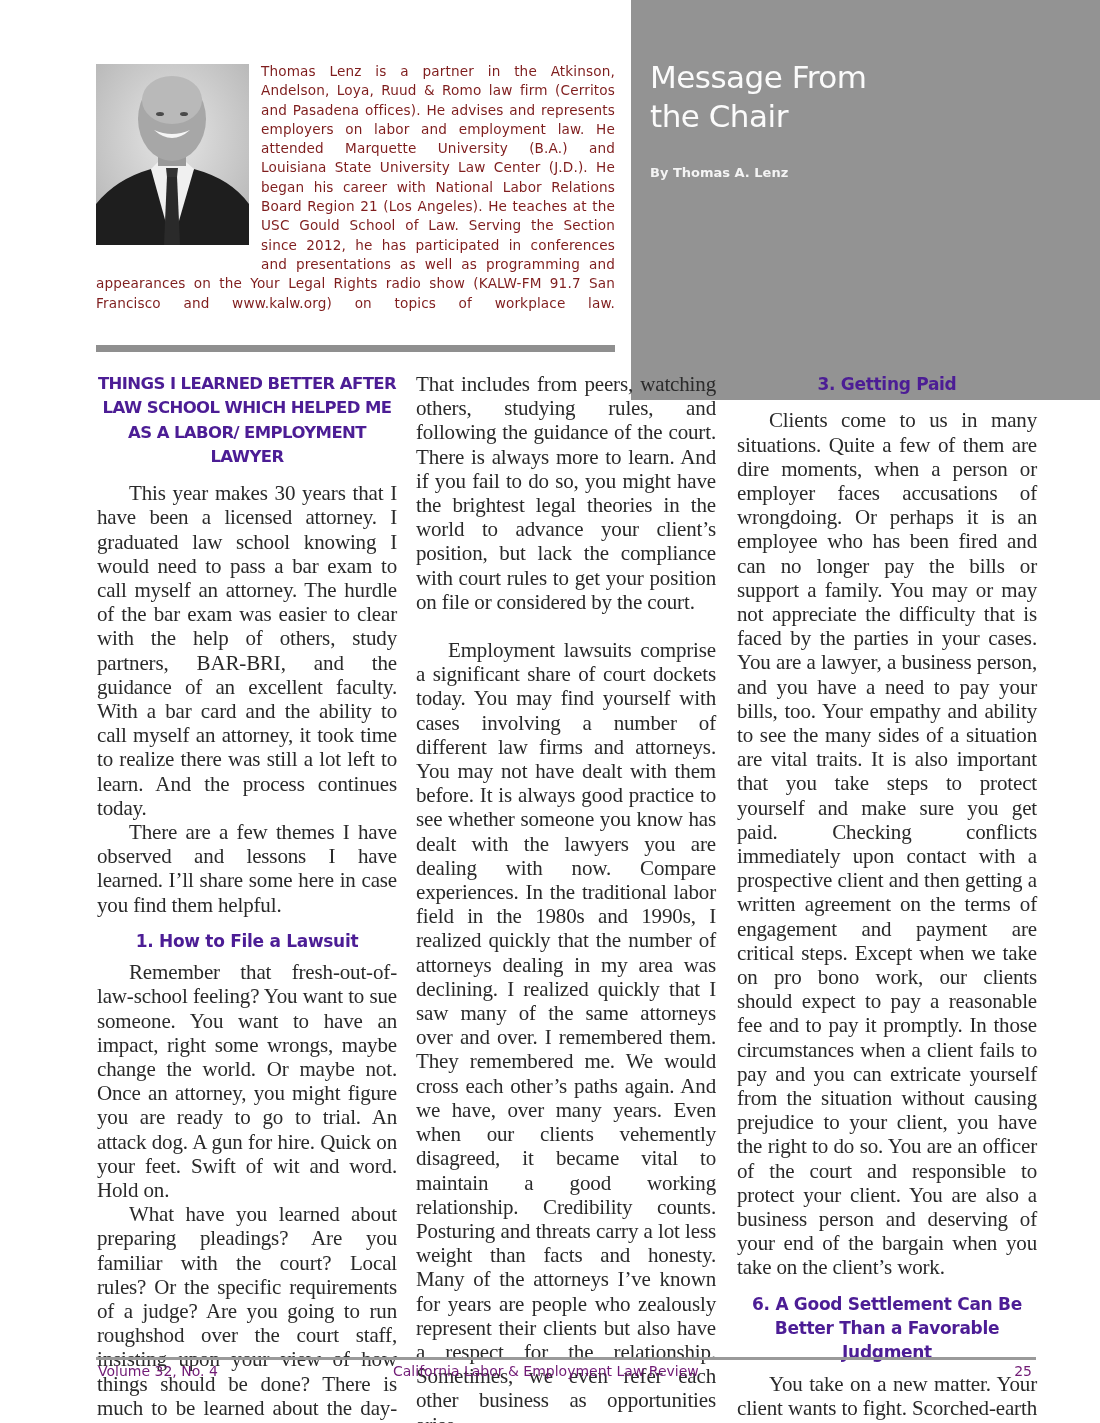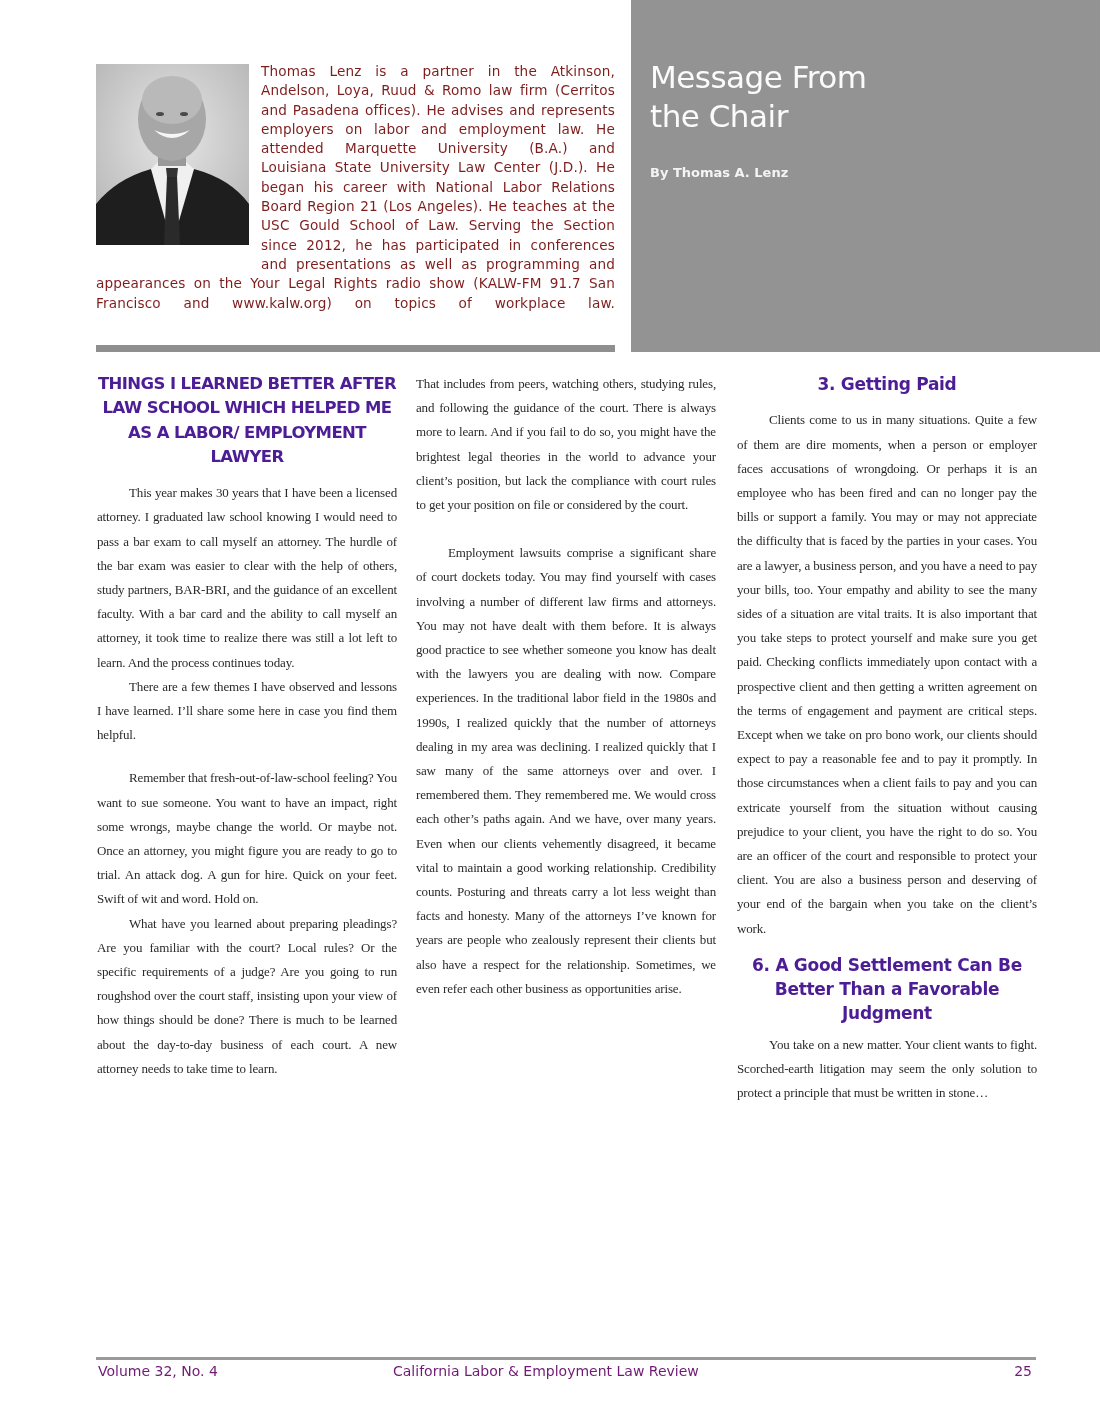--- a/index.html
+++ b/index.html
@@ -1,35 +1,35 @@
 <!DOCTYPE html>
 <html><head>
 <meta charset="utf-8">
 <style>
   html, body { margin:0; padding:0; background:#ffffff; }
   body { width:1100px; height:1423px; position:relative; overflow:hidden; color:#2a2a2a; }
 
-  #title-box { position:absolute; left:631px; top:0; width:469px; height:352px; background:#939393; }
+  #title-box { position:absolute; left:631px; top:0; width:469px; height:400px; background:#939393; }
   #title { position:absolute; left:19px; top:58px; margin:0; color:#fbfbfb; font-family:"DejaVu Sans", sans-serif; font-weight:normal; font-size:31px; line-height:39px; letter-spacing:-0.5px; }
   #byline { position:absolute; left:19px; top:165px; color:#f4f4f4; font-family:"DejaVu Sans", sans-serif; font-weight:bold; font-size:13px; }
 
   #photo { position:absolute; left:96px; top:64px; width:153px; height:181px; background:#c9c9c9; overflow:hidden; }
 
   #bio { position:absolute; left:96px; top:62px; width:519px; font-family:"DejaVu Sans", sans-serif; font-size:13.6px; line-height:19.3px; color:#7f1d1d; text-align:justify; text-align-last:justify; letter-spacing:0.15px; }
   #bio .float { float:left; width:165px; height:193px; }
   #bio-rule { position:absolute; left:96px; top:345px; width:519px; height:7px; background:#8f8f8f; }
 
   .col { position:absolute; top:372px; width:300px; }
   #col1 { left:97px; }
   #col2 { left:416px; }
   #col3 { left:737px; }
 
   .head { font-family:"DejaVu Sans", sans-serif; font-weight:bold; text-align:center; color:#4c1d95; font-size:17px; line-height:24.3px; margin:0; letter-spacing:-0.3px; }
   .head.caps { font-size:16.5px; line-height:24.3px; letter-spacing:-0.6px; }
-  .para { font-family:"Liberation Serif", serif; font-size:13px; line-height:24.2px; text-align:justify; margin:0; color:#2a2a2a; letter-spacing:-0.15px; }
+  .para { font-family:"Liberation Serif", serif; font-size:21px; line-height:24.2px; text-align:justify; margin:0; color:#2a2a2a; letter-spacing:-0.15px; }
   .para.indent { text-indent:32px; }
   .sp { height:12px; }
   .sp-s { height:7px; }
 
   #footer-rule { position:absolute; left:96px; top:1357px; width:940px; height:3px; background:#9a9a9a; }
   #footer { position:absolute; left:98px; top:1363px; width:934px; height:22px; font-family:"DejaVu Sans", sans-serif; font-size:14px; color:#701a75; }
   #footer .l { position:absolute; left:0; top:0; }
   #footer .c { position:absolute; left:295px; top:0; }
   #footer .r { position:absolute; right:0; top:0; }
 </style>
@@ -75,20 +75,21 @@
   <span>Thomas Lenz is a partner in the Atkinson, Andelson, Loya, Ruud &amp; Romo law firm (Cerritos and Pasadena offices). He advises and represents employers on labor and employment law. He attended Marquette University (B.A.) and Louisiana State University Law Center (J.D.). He began his career with National Labor Relations Board Region 21 (Los Angeles). He teaches at the USC Gould School of Law. Serving the Section since 2012, he has participated in conferences and presentations as well as programming and appearances on the Your Legal Rights radio show (KALW-FM 91.7 San Francisco and www.kalw.org) on topics of workplace law.</span>
 </div>
 <div id="bio-rule"></div>
 
 <div id="col1" class="col">
   <h2 class="head caps">THINGS I LEARNED BETTER AFTER LAW SCHOOL WHICH HELPED ME AS A LABOR/ EMPLOYMENT LAWYER</h2>
   <div class="sp"></div>
   <p class="para indent">This year makes 30 years that I have been a licensed attorney. I graduated law school knowing I would need to pass a bar exam to call myself an attorney. The hurdle of the bar exam was easier to clear with the help of others, study partners, BAR-BRI, and the guidance of an excellent faculty. With a bar card and the ability to call myself an attorney, it took time to realize there was still a lot left to learn. And the process continues today.</p>
   <p class="para indent">There are a few themes I have observed and lessons I have learned. I’ll share some here in case you find them helpful.</p>
   <div class="sp"></div>
+  <h3 class="head">1. How to File a Lawsuit</h3>
   <div class="sp-s"></div>
   <p class="para indent">Remember that fresh-out-of-law-school feeling? You want to sue someone. You want to have an impact, right some wrongs, maybe change the world. Or maybe not. Once an attorney, you might figure you are ready to go to trial. An attack dog. A gun for hire. Quick on your feet. Swift of wit and word. Hold on.</p>
   <p class="para indent">What have you learned about preparing pleadings? Are you familiar with the court? Local rules? Or the specific requirements of a judge? Are you going to run roughshod over the court staff, insisting upon your view of how things should be done? There is much to be learned about the day-to-day business of each court. A new attorney needs to take time to learn.</p>
 </div>
 
 <div id="col2" class="col">
   <p class="para">That includes from peers, watching others, studying rules, and following the guidance of the court. There is always more to learn. And if you fail to do so, you might have the brightest legal theories in the world to advance your client’s position, but lack the compliance with court rules to get your position on file or considered by the court.</p>
   <div class="sp"></div>
   <div class="sp"></div>
   <p class="para indent">Employment lawsuits comprise a significant share of court dockets today. You may find yourself with cases involving a number of different law firms and attorneys. You may not have dealt with them before. It is always good practice to see whether someone you know has dealt with the lawyers you are dealing with now. Compare experiences. In the traditional labor field in the 1980s and 1990s, I realized quickly that the number of attorneys dealing in my area was declining. I realized quickly that I saw many of the same attorneys over and over. I remembered them. They remembered me. We would cross each other’s paths again. And we have, over many years. Even when our clients vehemently disagreed, it became vital to maintain a good working relationship. Credibility counts. Posturing and threats carry a lot less weight than facts and honesty. Many of the attorneys I’ve known for years are people who zealously represent their clients but also have a respect for the relationship. Sometimes, we even refer each other business as opportunities arise.</p>

